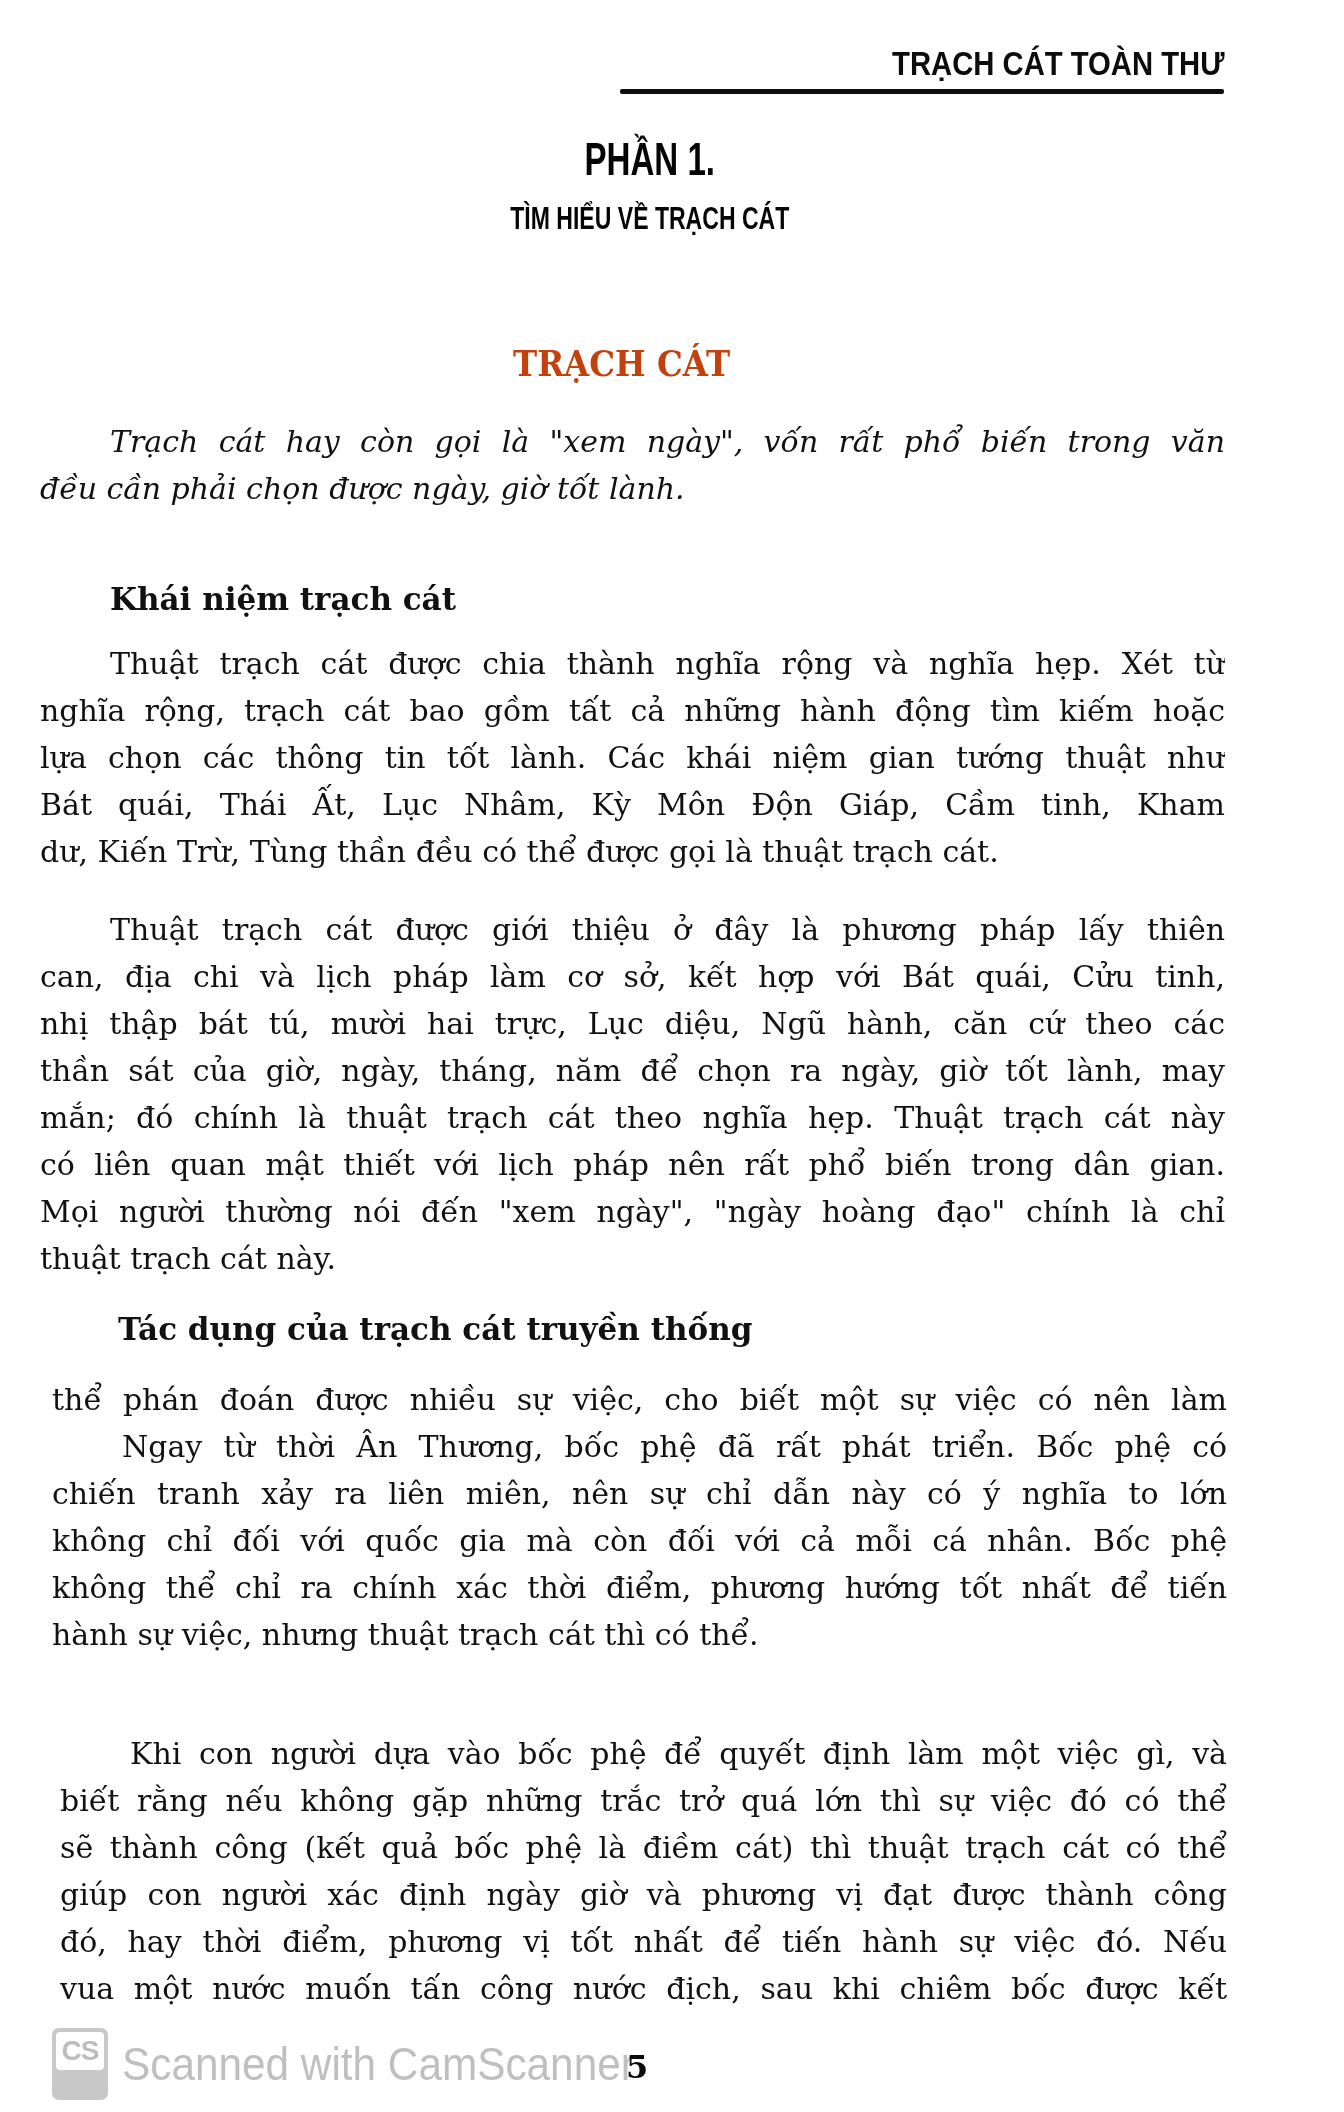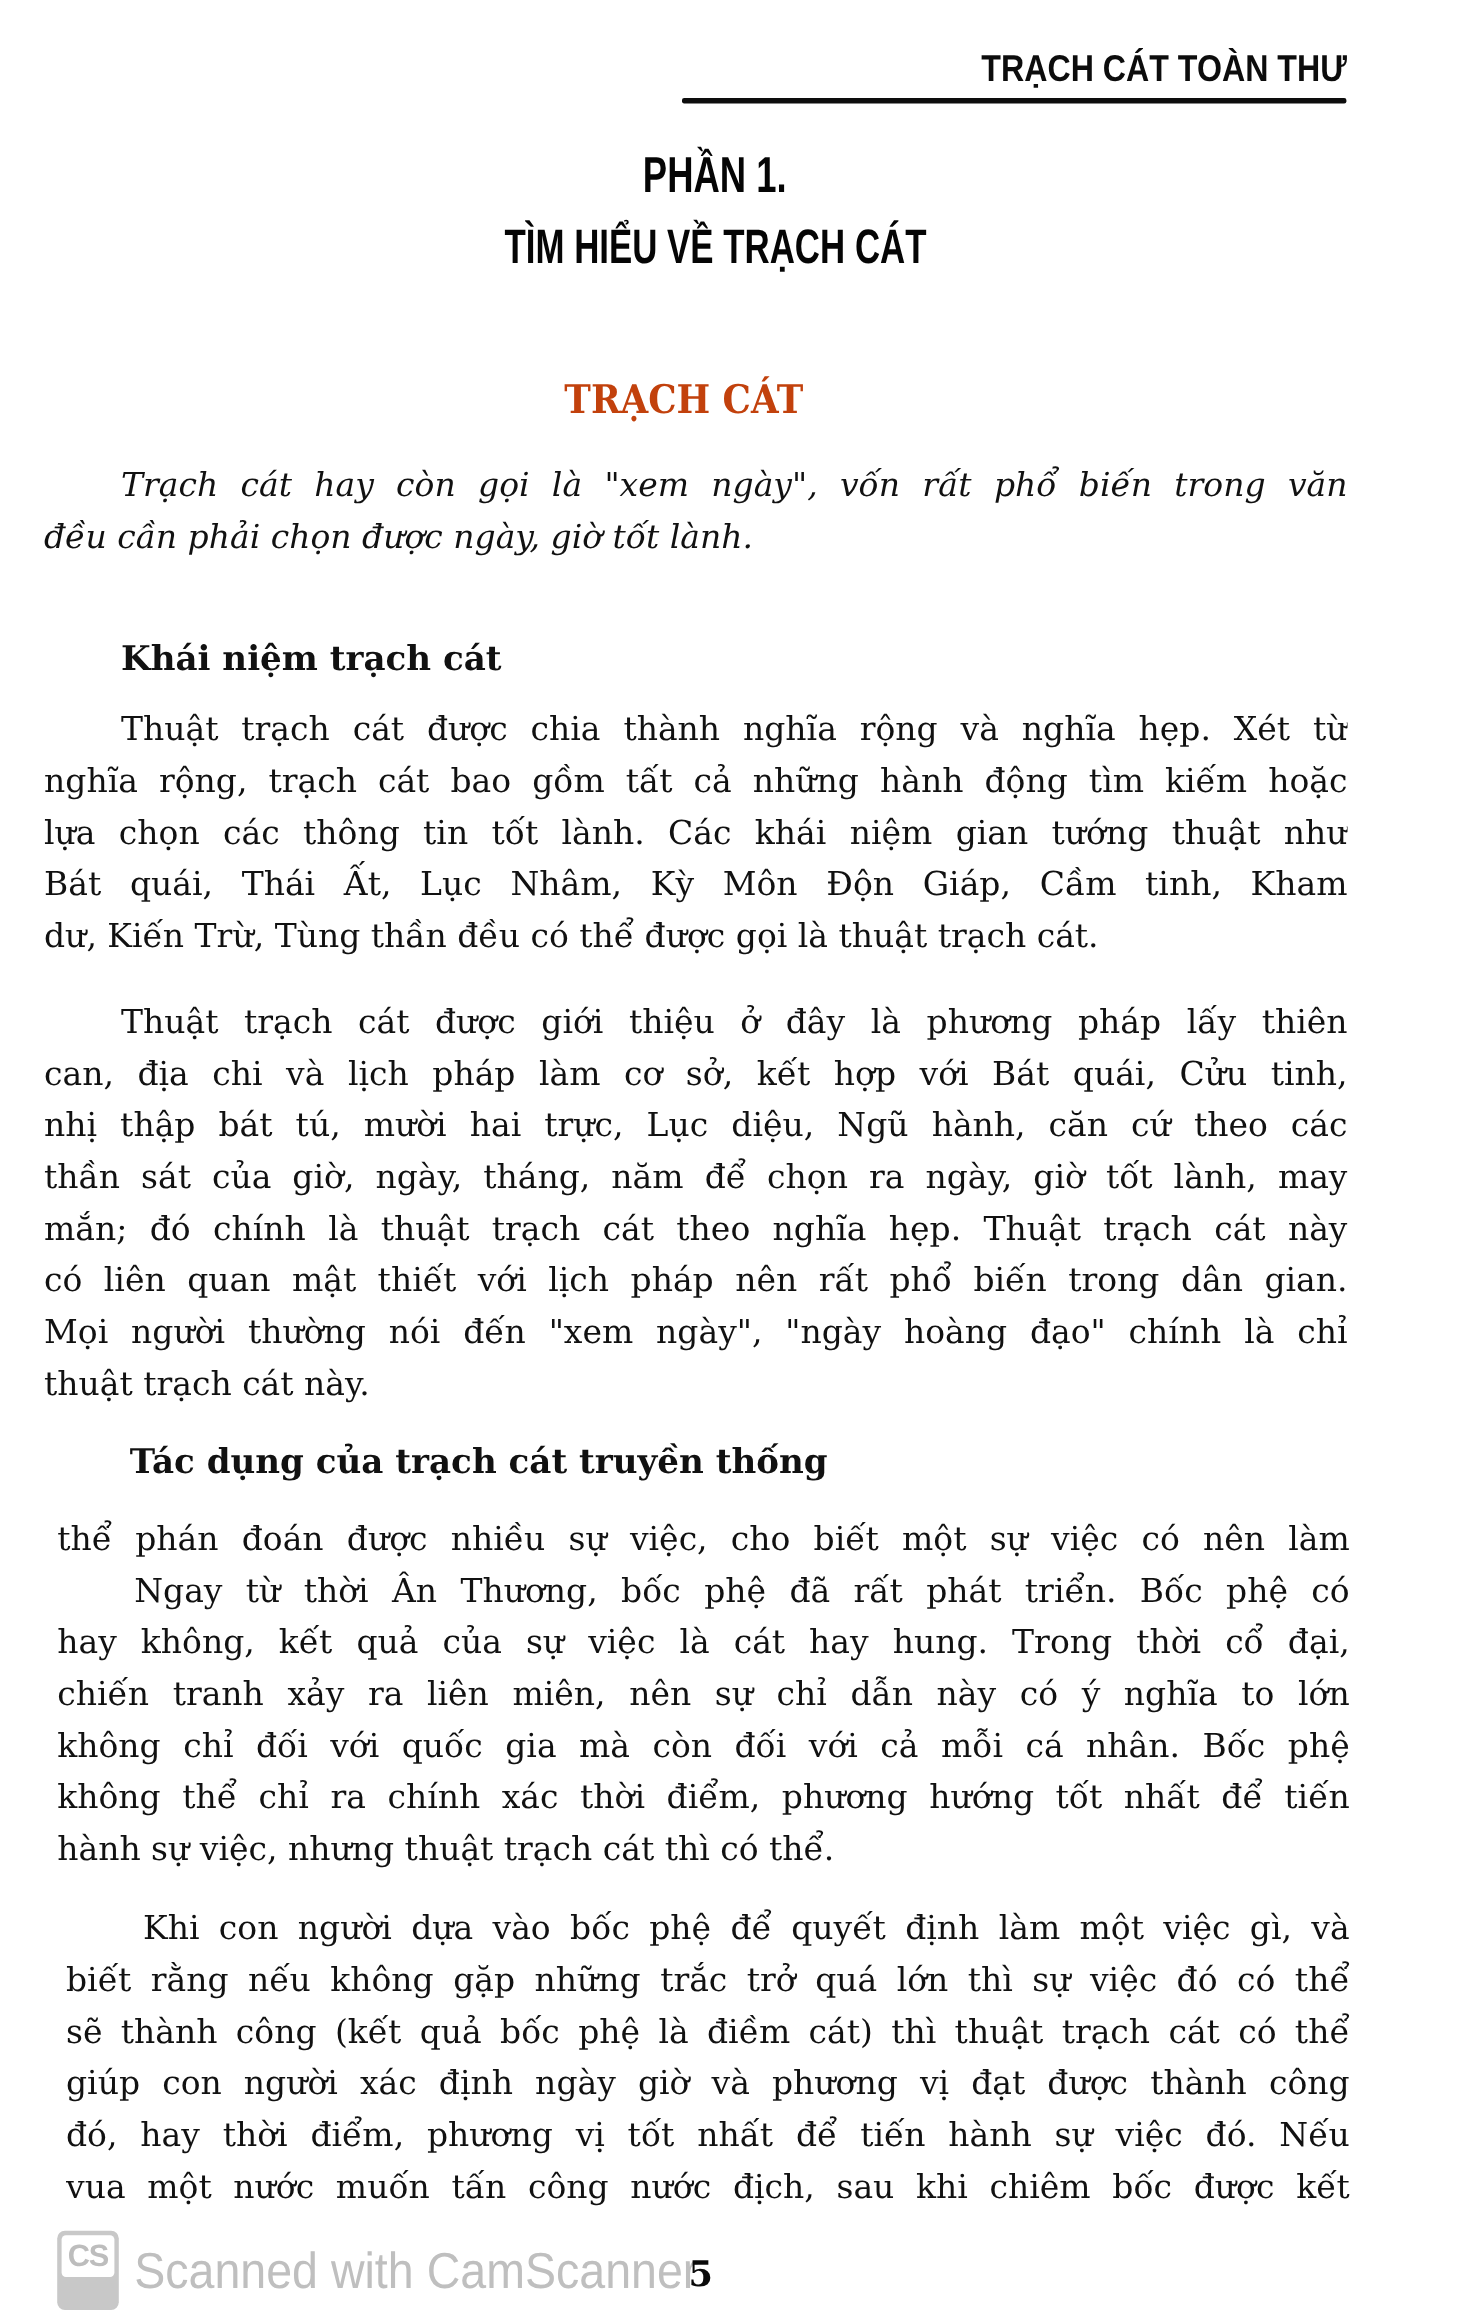--- a/index.html
+++ b/index.html
@@ -27,21 +27,21 @@
   }
 
   
   .part-title {
     position: absolute; left: 0; width: 1244px; text-align: center;
     font-family: "Liberation Sans", "DejaVu Sans", sans-serif;
     font-weight: 700; color: #050505; white-space: nowrap; padding-left: 28px;
   }
   .part-title span { display: inline-block; transform: scaleX(0.72); }
   #part-number { top: 132px; font-size: 46px; }
-  #part-name { top: 200px; font-size: 44px; }
+  #part-name { top: 200px; font-size: 32px; }
 
   
   .section-heading {
     position: absolute; left: 0; width: 1244px; top: 342px; text-align: center;
     font-family: "DejaVu Serif", "Liberation Serif", serif;
     font-weight: 700; font-size: 36px; color: #c2410c;
   }
   .section-heading span { display: inline-block; transform: scaleX(0.9); }
 
   
@@ -138,21 +138,20 @@
     <span class="line last"><span class="line-inner">thuật trạch cát này.</span></span>
   </div>
 
   <div class="text-block" style="top:1306px; left:48px;">
     <div class="sub-heading">Tác dụng của trạch cát truyền thống</div>
   </div>
 
   <div class="text-block" style="top:1376px; left:52px; width:1175px;">
     <span class="line"><span class="line-inner">thể phán đoán được nhiều sự việc, cho biết một sự việc có nên làm</span></span>
     <span class="line indent"><span class="line-inner">Ngay từ thời Ân Thương, bốc phệ đã rất phát triển. Bốc phệ có</span></span>
-    <span class="line"><span class="line-inner">hay không, kết quả của sự việc là cát hay hung. Trong thời cổ đại,</span></span>
     <span class="line"><span class="line-inner">chiến tranh xảy ra liên miên, nên sự chỉ dẫn này có ý nghĩa to lớn</span></span>
     <span class="line"><span class="line-inner">không chỉ đối với quốc gia mà còn đối với cả mỗi cá nhân. Bốc phệ</span></span>
     <span class="line"><span class="line-inner">không thể chỉ ra chính xác thời điểm, phương hướng tốt nhất để tiến</span></span>
     <span class="line last"><span class="line-inner">hành sự việc, nhưng thuật trạch cát thì có thể.</span></span>
   </div>
 
   <div class="text-block" style="top:1730px; left:60px; width:1167px;">
     <span class="line indent"><span class="line-inner">Khi con người dựa vào bốc phệ để quyết định làm một việc gì, và</span></span>
     <span class="line"><span class="line-inner">biết rằng nếu không gặp những trắc trở quá lớn thì sự việc đó có thể</span></span>
     <span class="line"><span class="line-inner">sẽ thành công (kết quả bốc phệ là điềm cát) thì thuật trạch cát có thể</span></span>

